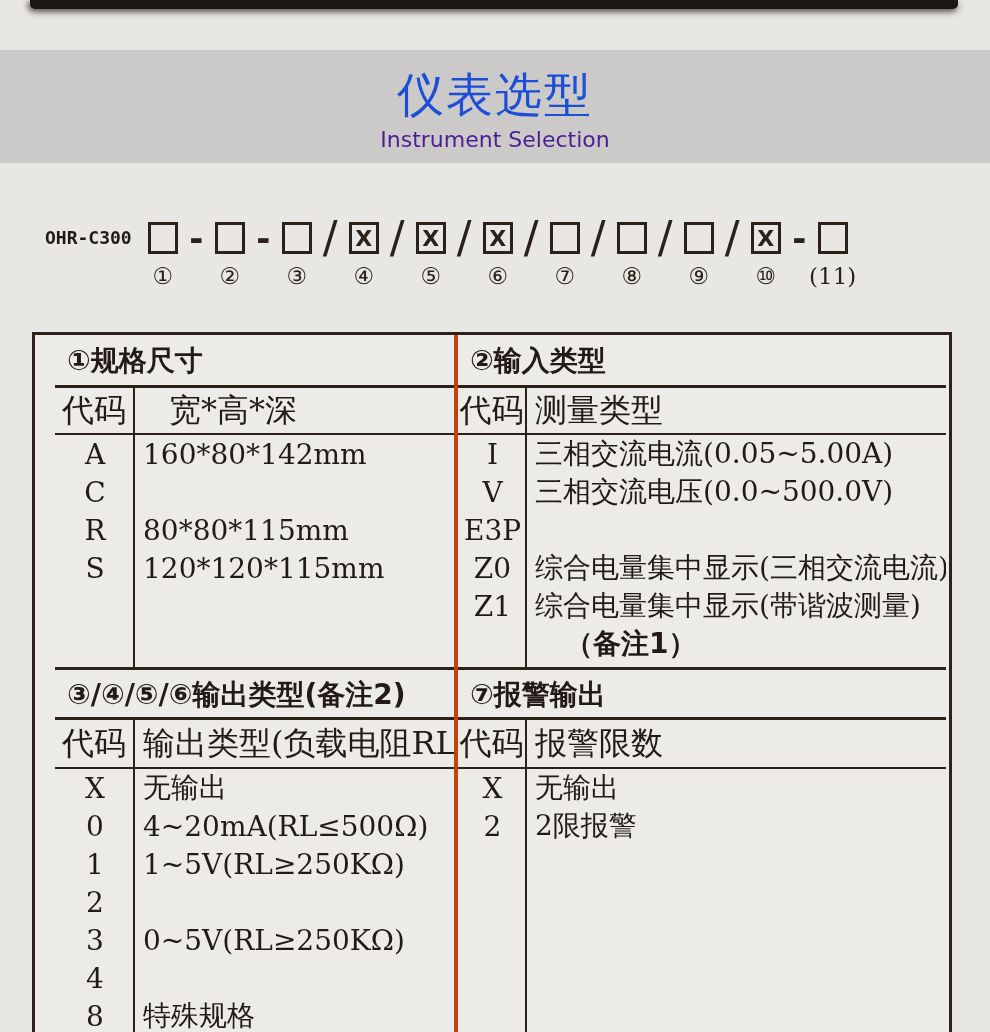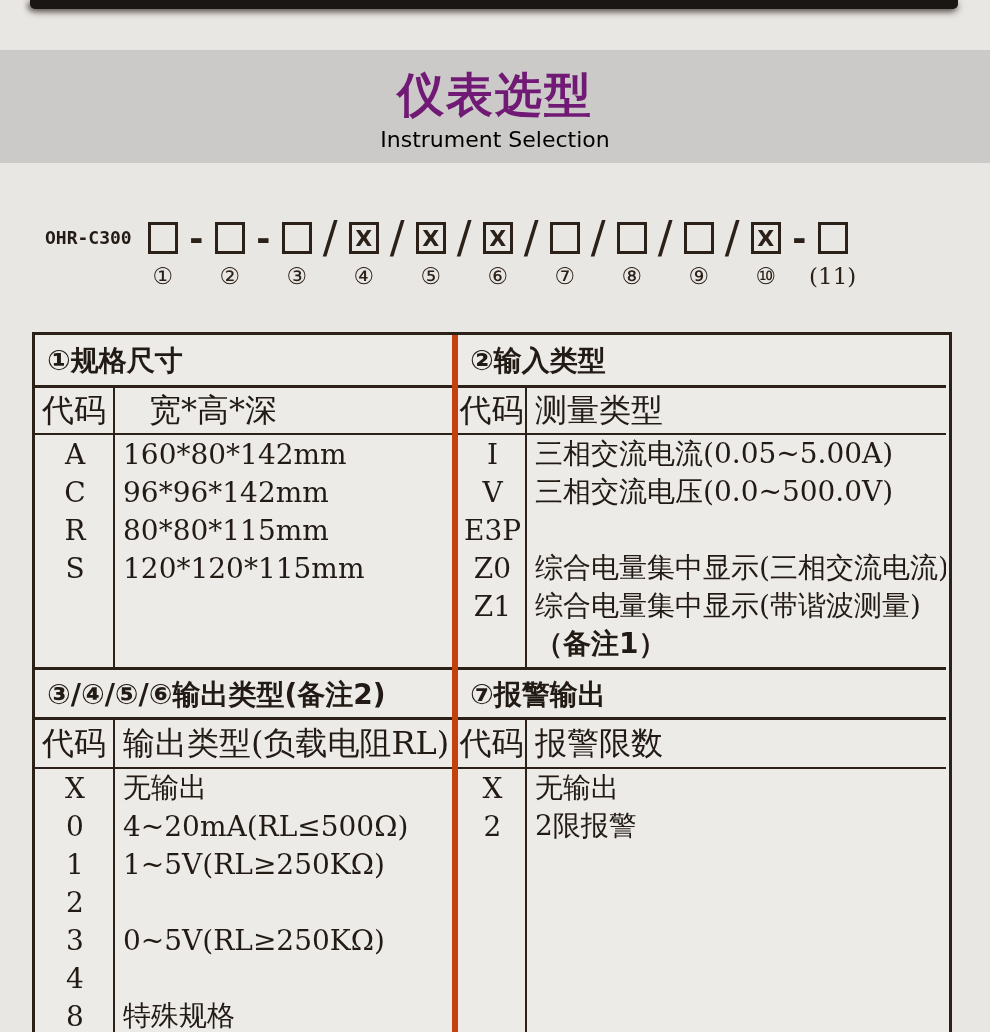--- a/index.html
+++ b/index.html
@@ -18,26 +18,26 @@
     box-shadow: 0 3px 7px rgba(40,30,25,.55), -3px 2px 5px rgba(40,30,25,.4);
   }
   .title-band {
     position: absolute; left: 0; top: 50px;
     width: 990px; height: 113px;
     background: #cbcac8;
     text-align: center;
   }
   .title-zh {
     margin: 0; padding-top: 14px;
-    font-size: 47px; font-weight: bold; letter-spacing: 2px;
-    color: #701a75;
+    font-size: 47px; font-weight: normal; letter-spacing: 2px;
+    color: #1d4ed8;
     font-family: "DejaVu Sans", sans-serif;
   }
   .title-en {
-    font-size: 22px; color: #000000; margin-top: 0px;
+    font-size: 22px; color: #4c1d95; margin-top: 0px;
     font-family: "DejaVu Sans", sans-serif;
   }
   
   .model-row {
     position: absolute; left: 45px; top: 220px;
     display: flex; align-items: flex-start;
     white-space: nowrap;
   }
   .model-prefix {
     font-family: "DejaVu Sans Mono", monospace;
@@ -72,21 +72,21 @@
     position: absolute; left: 32px; top: 332px;
     width: 920px; height: 700px;
     box-sizing: border-box;
     border: 3px solid #2b2119;
     border-bottom: none;
     background: #edebe8;
     display: grid;
     grid-template-columns: 423px 488px;
   }
   .tcol { overflow: hidden; }
-  .tcol-left { border-right: 6px solid #c2410c; }
+  .tcol-left { border-right: 4px solid #c2410c; padding-left: 20px; }
   .thead {
     height: 50px; line-height: 52px;
     border-bottom: 3px solid #2b2119;
     font-weight: bold; font-size: 28px;
     padding-left: 12px; letter-spacing: 0px;
     font-family: "DejaVu Sans", sans-serif;
     overflow: hidden; white-space: nowrap;
   }
   .thead.th2 { border-top: 3px solid #2b2119; height: 47px; line-height: 49px; }
   .tsub {
@@ -116,21 +116,21 @@
     content: ""; position: absolute; top: 0; bottom: 0;
     width: 2px; background: #2b2119;
   }
   .tcol-left .tbody::before { left: 78px; }
   .tcol-right .tbody::before { left: 67px; }
   .tbody.b1 { height: 232px; }
   .tbody.b2 { height: 266px; }
   .trow { display: flex; height: 38px; font-size: 28px; }
   .b2 .trow { height: 38px; }
   .trow .code-cell { border-right: none; }
-  .note-bold { font-weight: bold; font-family: "DejaVu Sans", sans-serif; }
+  .note-bold { font-weight: bold; font-family: "DejaVu Sans", sans-serif; margin-left: 30px; }
 </style>
 </head>
 <body>
 
 <div class="top-bar"></div>
 
 <div class="title-band">
   <h1 class="title-zh">仪表选型</h1>
   <div class="title-en">Instrument Selection</div>
 </div>
@@ -239,21 +239,20 @@
     </div>
     <div class="tbody b1">
 
         <div class="trow">
           <span class="code-cell">A</span>
           <span class="desc-cell">160*80*142mm</span>
         </div>
 
         <div class="trow">
           <span class="code-cell">C</span>
-          <span class="desc-cell">96*96*142mm</span>
         </div>
 
         <div class="trow">
           <span class="code-cell">R</span>
           <span class="desc-cell">80*80*115mm</span>
         </div>
 
         <div class="trow">
           <span class="code-cell">S</span>
           <span class="desc-cell">120*120*115mm</span>

